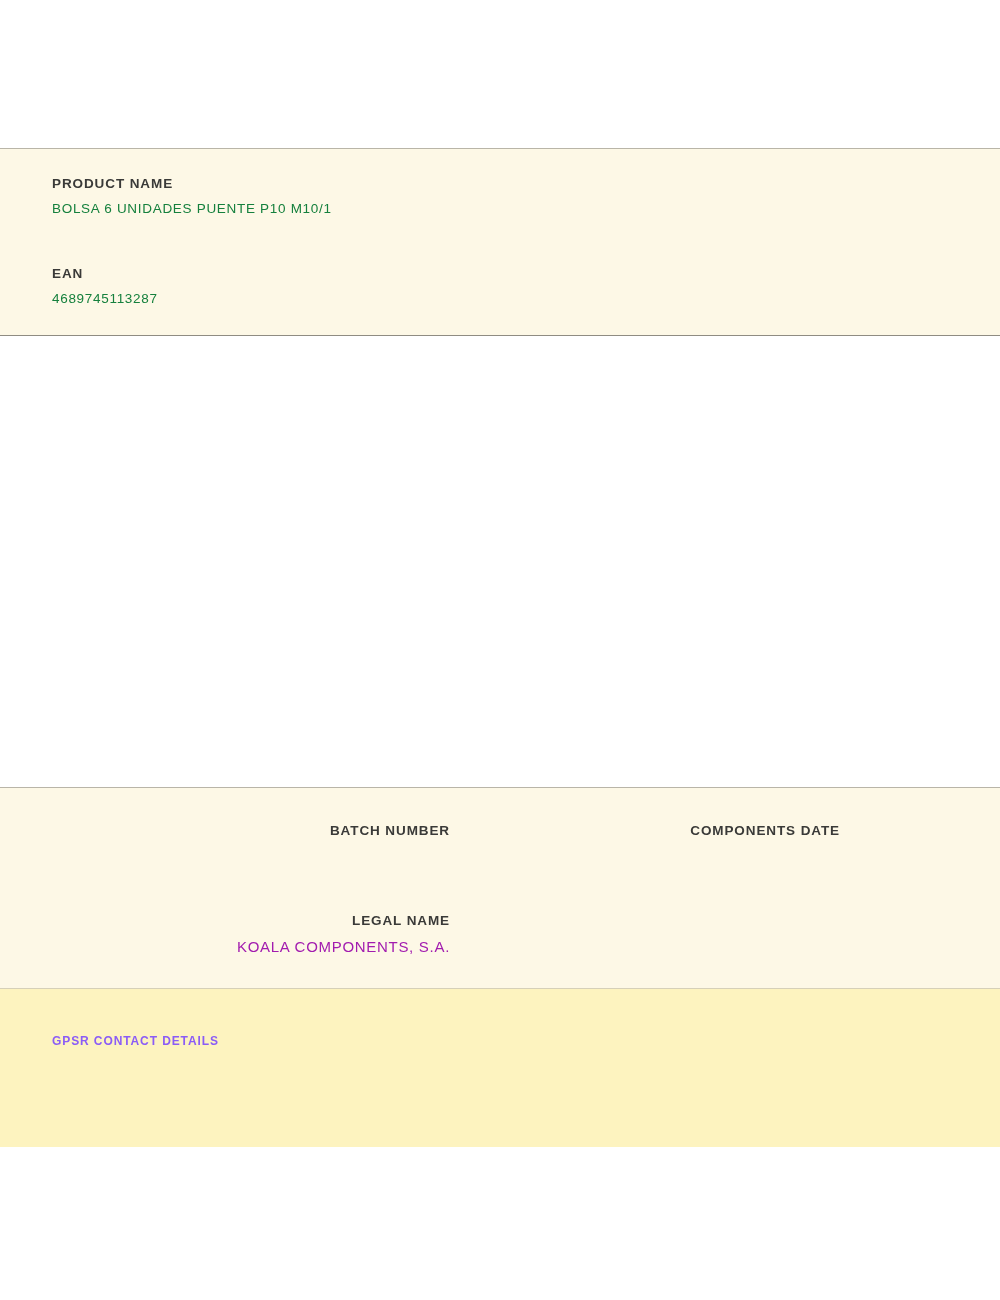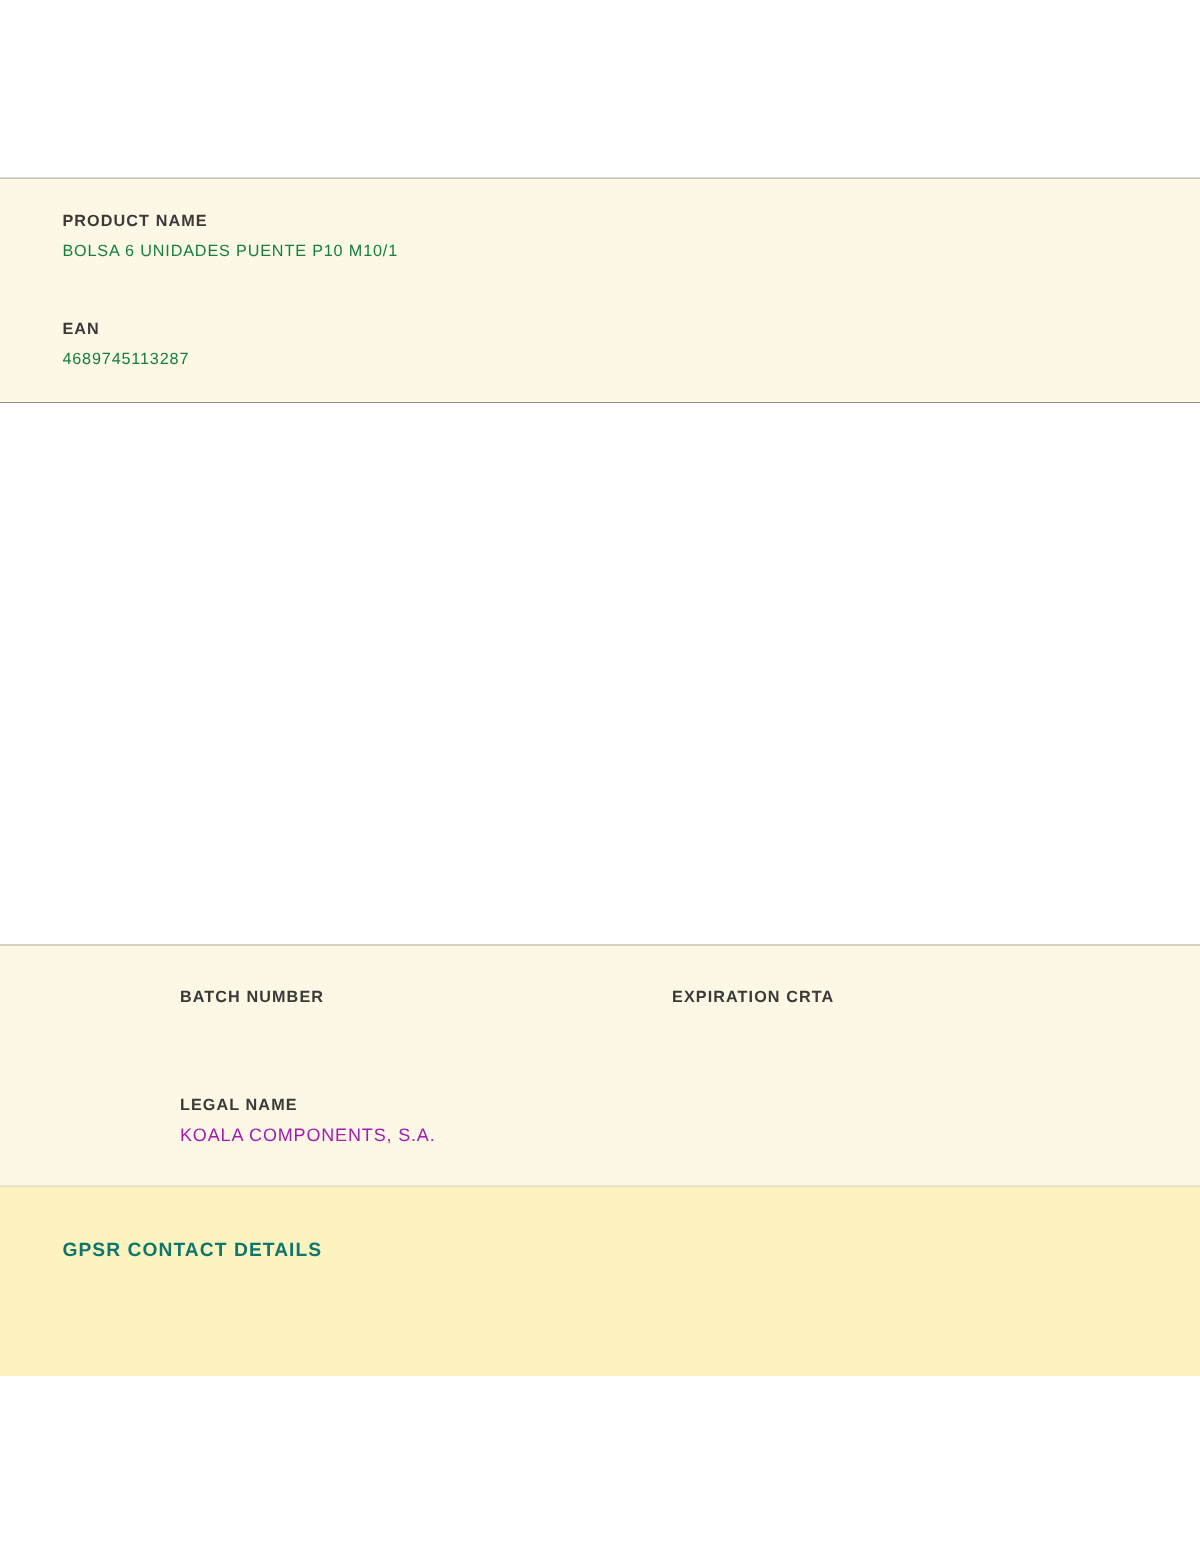--- a/index.html
+++ b/index.html
@@ -73,21 +73,21 @@
     top: 787px;
     width: 1000px;
     height: 202px;
     background: #fdf8e6;
     border-top: 1px solid #b9b5a8;
     border-bottom: 1px solid #d6d0b8;
     box-sizing: border-box;
   }
   .col {
     position: absolute;
-    text-align: left;
+    text-align: right;
   }
   .col-left { left: 150px; width: 300px; }
   .col-right { left: 560px; width: 280px; }
   .row-1 { top: 35px; }
   .row-2 { top: 125px; }
   .col-label {
     font-size: 13.5px;
     font-weight: bold;
     letter-spacing: 0.9px;
     color: #3a3a38;
@@ -110,24 +110,24 @@
     top: 989px;
     width: 1000px;
     height: 158px;
     background: #fdf3bf;
     box-sizing: border-box;
   }
   .gpsr-title {
     position: absolute;
     left: 52px;
     top: 45px;
-    font-size: 16px;
+    font-size: 12px;
     font-weight: bold;
     letter-spacing: 0.9px;
-    color: #0f766e;
+    color: #8b5cf6;
     white-space: nowrap;
   }
   .gpsr-lines {
     position: absolute;
     right: 52px;
     top: 44px;
     text-align: right;
   }
   .gpsr-lines p {
     margin: 0 0 11px 0;
@@ -164,21 +164,21 @@
   </section>
 
   <div class="middle-area"></div>
 
   <section class="batch-block">
     <div class="col col-left row-1">
       <p class="col-label">BATCH NUMBER</p>
       <p class="col-value"></p>
     </div>
     <div class="col col-right row-1">
-      <p class="col-label">EXPIRATION CRTA</p>
+      <p class="col-label">COMPONENTS DATE</p>
       <p class="col-value"></p>
     </div>
     <div class="col col-left row-2">
       <p class="col-label">LEGAL NAME</p>
       <p class="col-value">KOALA COMPONENTS, S.A.</p>
     </div>
   </section>
 
   <section class="gpsr-block">
     <div class="gpsr-title">GPSR CONTACT DETAILS</div>

